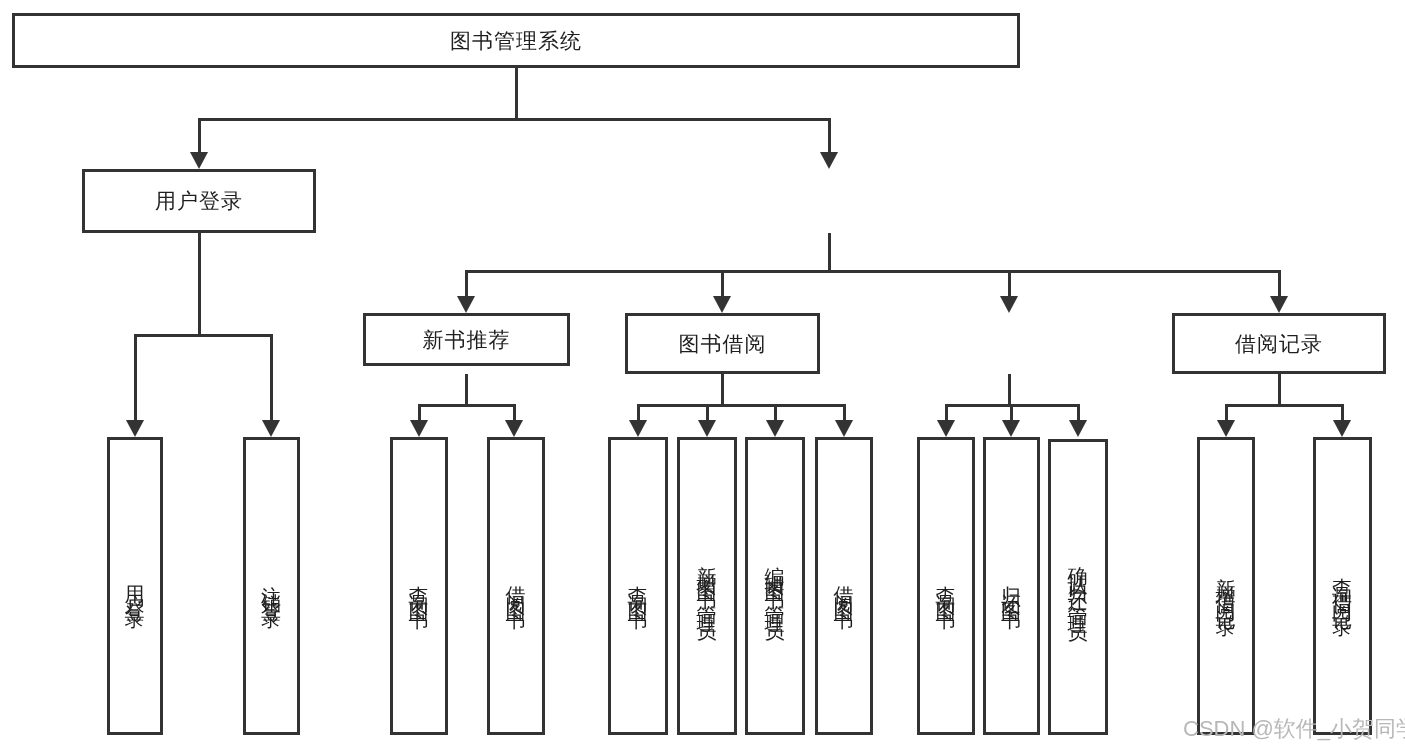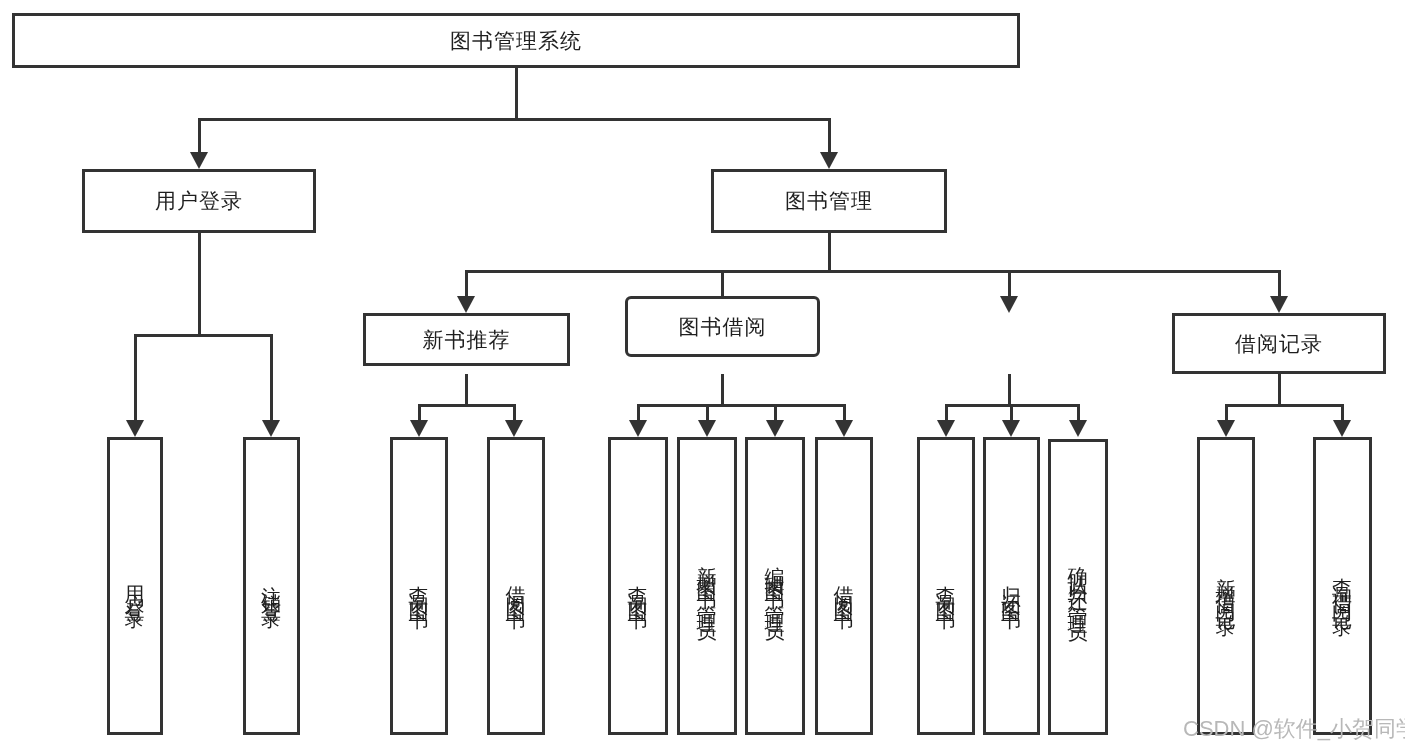--- a/index.html
+++ b/index.html
@@ -65,23 +65,20 @@
   <div class="vline" style="left:515px; top:68px; height:53px;"></div>
   <div class="hline" style="left:198px; top:118px; width:633px;"></div>
   <div class="vline" style="left:198px; top:118px; height:36px;"></div>
   <div class="arrow" style="left:190px; top:152px;"></div>
   <div class="vline" style="left:828px; top:118px; height:36px;"></div>
   <div class="arrow" style="left:820px; top:152px;"></div>
 
   <div class="node h" style="left:82px; top:169px; width:234px; height:64px;">
     <span>用户登录</span>
   </div>
-  <div class="node h" style="left:711px; top:169px; width:236px; height:64px;">
-    <span>图书管理</span>
-  </div>
 
   <div class="vline" style="left:198px; top:233px; height:103px;"></div>
   <div class="hline" style="left:134px; top:334px; width:139px;"></div>
   <div class="vline" style="left:134px; top:334px; height:86px;"></div>
   <div class="arrow" style="left:126px; top:420px;"></div>
   <div class="vline" style="left:270px; top:334px; height:86px;"></div>
   <div class="arrow" style="left:262px; top:420px;"></div>
 
   <div class="vline" style="left:828px; top:233px; height:40px;"></div>
   <div class="hline" style="left:465px; top:270px; width:816px;"></div>
@@ -90,21 +87,21 @@
   <div class="vline" style="left:721px; top:270px; height:28px;"></div>
   <div class="arrow" style="left:713px; top:296px;"></div>
   <div class="vline" style="left:1008px; top:270px; height:28px;"></div>
   <div class="arrow" style="left:1000px; top:296px;"></div>
   <div class="vline" style="left:1278px; top:270px; height:28px;"></div>
   <div class="arrow" style="left:1270px; top:296px;"></div>
 
   <div class="node h" style="left:363px; top:313px; width:207px; height:53px;">
     <span>新书推荐</span>
   </div>
-  <div class="node h" style="left:625px; top:296px; width:195px; height:61px;border-radius:6px;">
+  <div class="node h" style="left:625px; top:313px; width:195px; height:61px;">
     <span>图书借阅</span>
   </div>
   <div class="node h" style="left:1172px; top:313px; width:214px; height:61px;">
     <span>借阅记录</span>
   </div>
 
   <div class="vline" style="left:465px; top:374px; height:33px;"></div>
   <div class="vline" style="left:721px; top:374px; height:33px;"></div>
   <div class="vline" style="left:1008px; top:374px; height:33px;"></div>
   <div class="vline" style="left:1278px; top:374px; height:33px;"></div>

